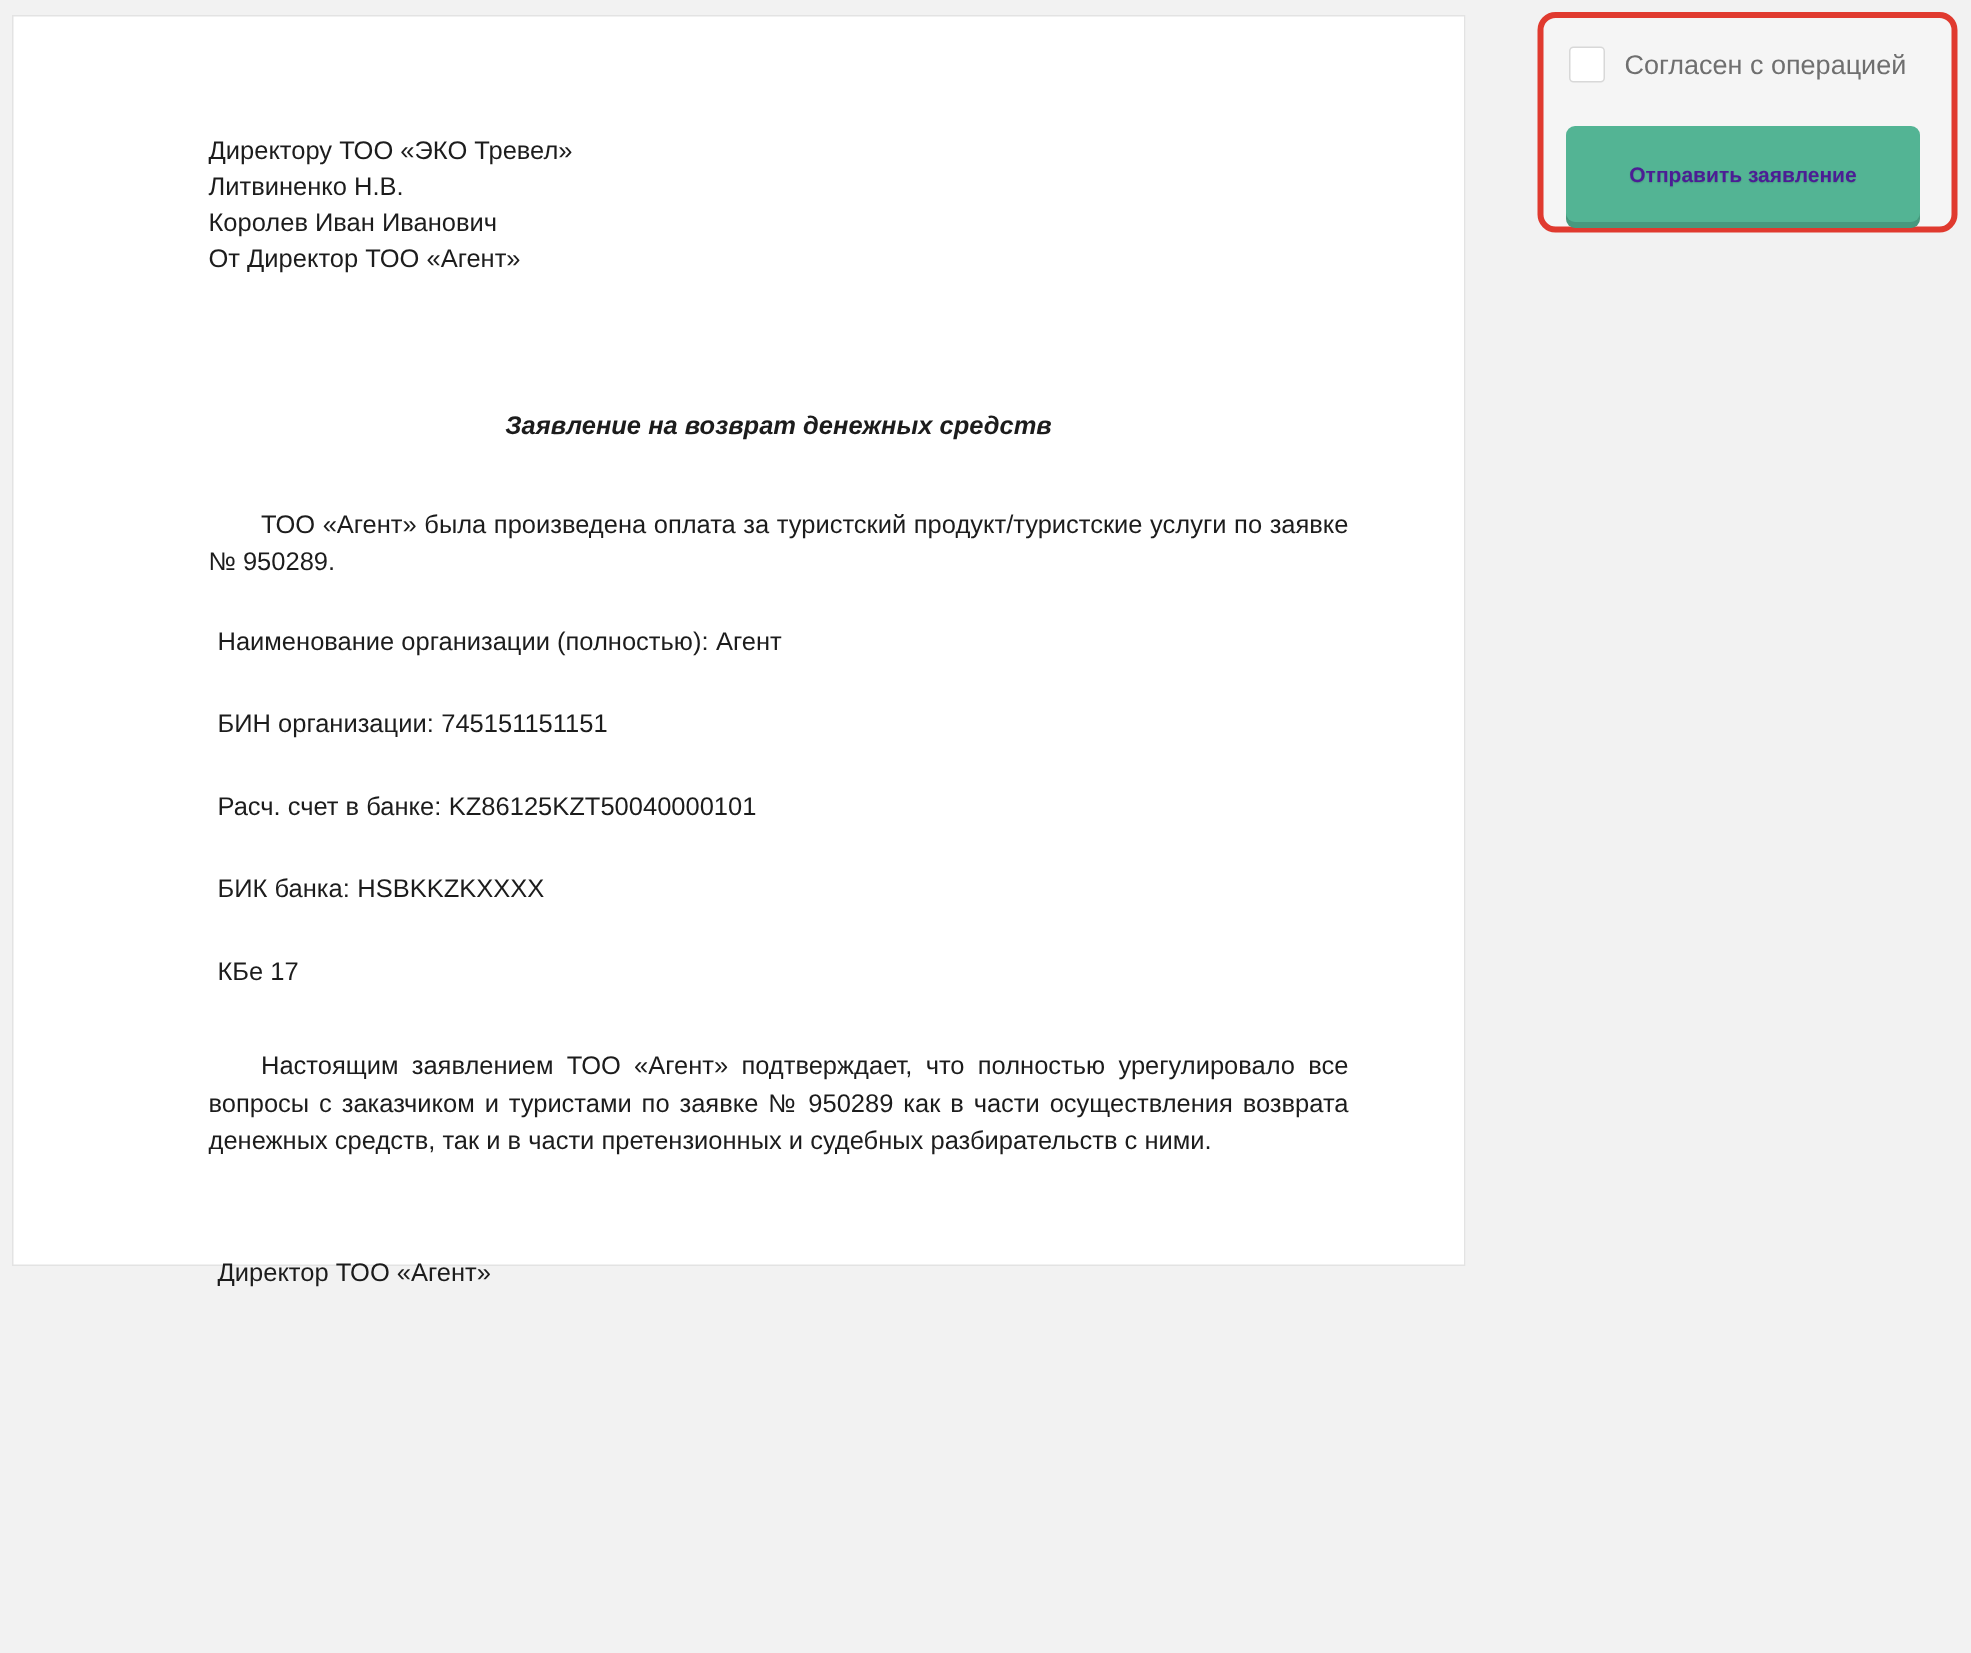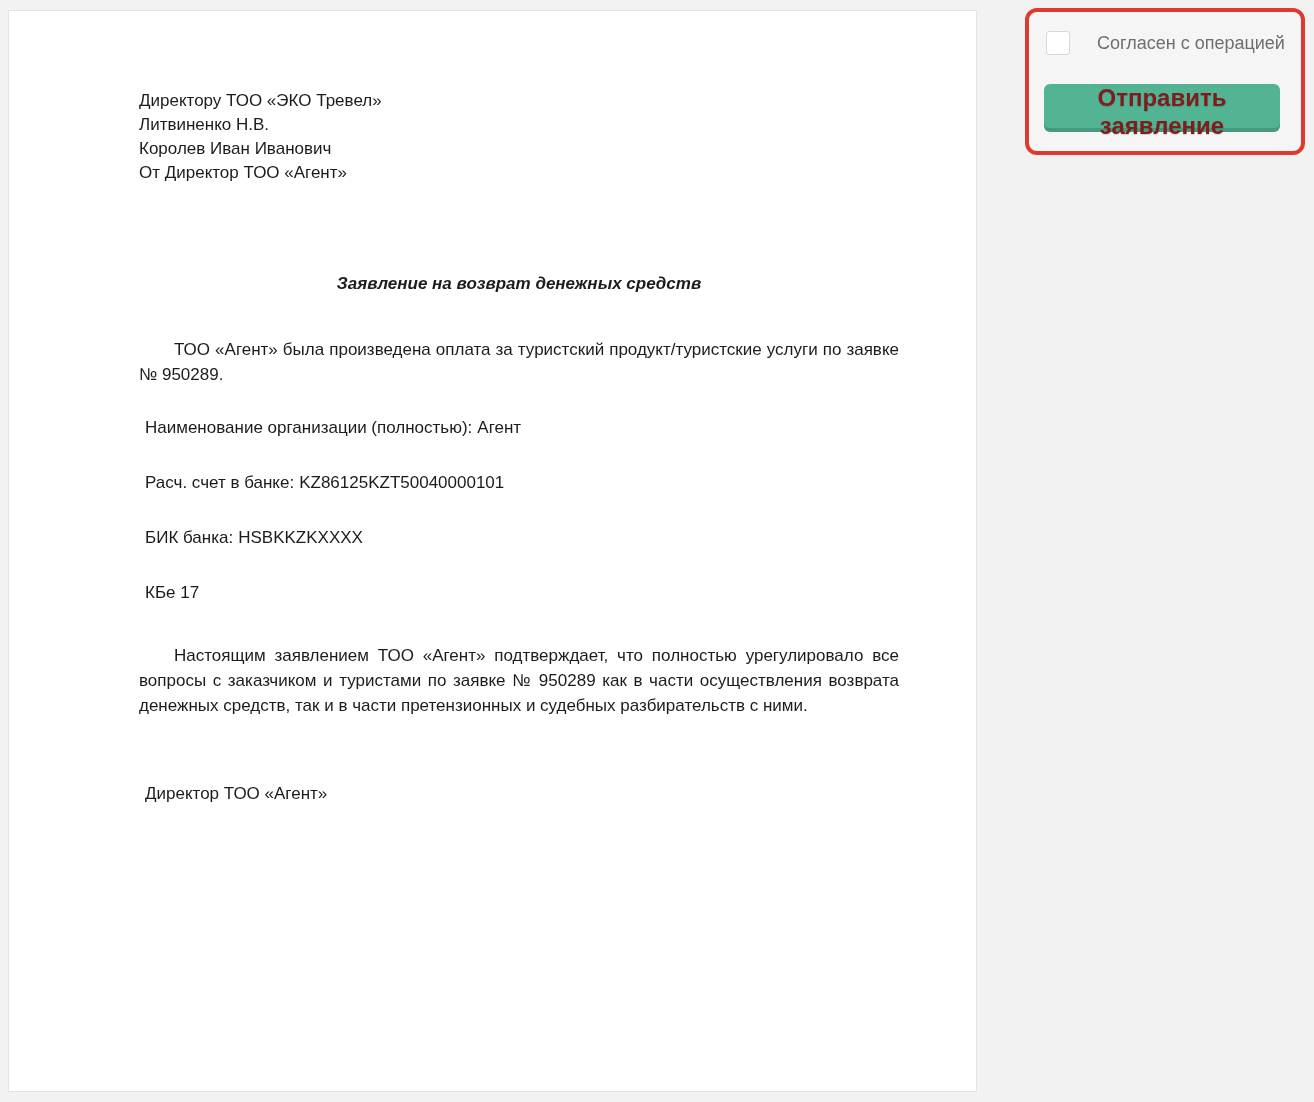--- a/index.html
+++ b/index.html
@@ -9,21 +9,21 @@
     font-family: "Liberation Sans", "DejaVu Sans", sans-serif;
     overflow: hidden;
     position: relative;
   }
   .stage { position: absolute; inset: 0; }
 
   
   .page {
     position: absolute;
     left: 8px; top: 10px;
-    width: 969px; height: 1082px;
+    width: 969px; height: 834px;
     background: #ffffff;
     border: 1px solid #e3e3e3;
   }
   .doc {
     position: absolute;
     left: 130px; right: 77px; top: 0;
     color: #1c1c1c;
     font-size: 17px;
     line-height: 25px;
   }
@@ -55,45 +55,45 @@
     position: absolute;
     left: 1025px; top: 8px;
     width: 280px; height: 147px;
     border: 4px solid #e03a2f;
     border-radius: 12px;
     background: #f5f5f5;
   }
   .agree-row {
     position: absolute;
     left: 17px; top: 19px;
-    display: flex; align-items: center; gap: 14px;
+    display: flex; align-items: center;
   }
   .checkbox {
     width: 24px; height: 24px;
     background: #ffffff;
     border: 1px solid #d8d8d8;
     border-radius: 3px;
     cursor: pointer;
   }
   .agree-label {
     margin-left: 13px;
     color: #6f6f6f;
     font-size: 18px;
   }
   .submit-btn {
     position: absolute;
     left: 15px; top: 72px;
-    width: 236px; height: 44px;
+    width: 236px; height: 64px;
     background: #53b494;
     border: none;
     border-radius: 6px;
     box-shadow: 0 4px 0 #47997e;
-    color: #7f1d1d;
+    color: #4c1d95;
     font-family: "Liberation Sans", "DejaVu Sans", sans-serif;
-    font-size: 24px;
+    font-size: 14px;
     font-weight: bold;
     text-shadow: 0 1px 1px rgba(0,0,0,0.15);
     cursor: pointer;
   }
 </style>
 </head>
 <body>
 
 <div class="stage">
 
@@ -107,20 +107,23 @@
         <div>От Директор ТОО «Агент»</div>
       </div>
 
       <div class="doc-title">Заявление на возврат денежных средств</div>
 
       <p class="para para-1">ТОО «Агент» была произведена оплата за туристский продукт/туристские услуги по заявке № 950289.</p>
 
       <div class="fields">
         <div class="field-row">
           <span>Наименование организации (полностью):</span><span class="field-value">Агент</span>
+        </div>
+        <div class="field-row">
+          <span>БИН организации:</span><span class="field-value">745151151151</span>
         </div>
         <div class="field-row">
           <span>Расч. счет в банке:</span><span class="field-value">KZ86125KZT50040000101</span>
         </div>
         <div class="field-row">
           <span>БИК банка:</span><span class="field-value">HSBKKZKXXXX</span>
         </div>
         <div class="field-row kbe">
           <span>КБе 17</span>
         </div>

